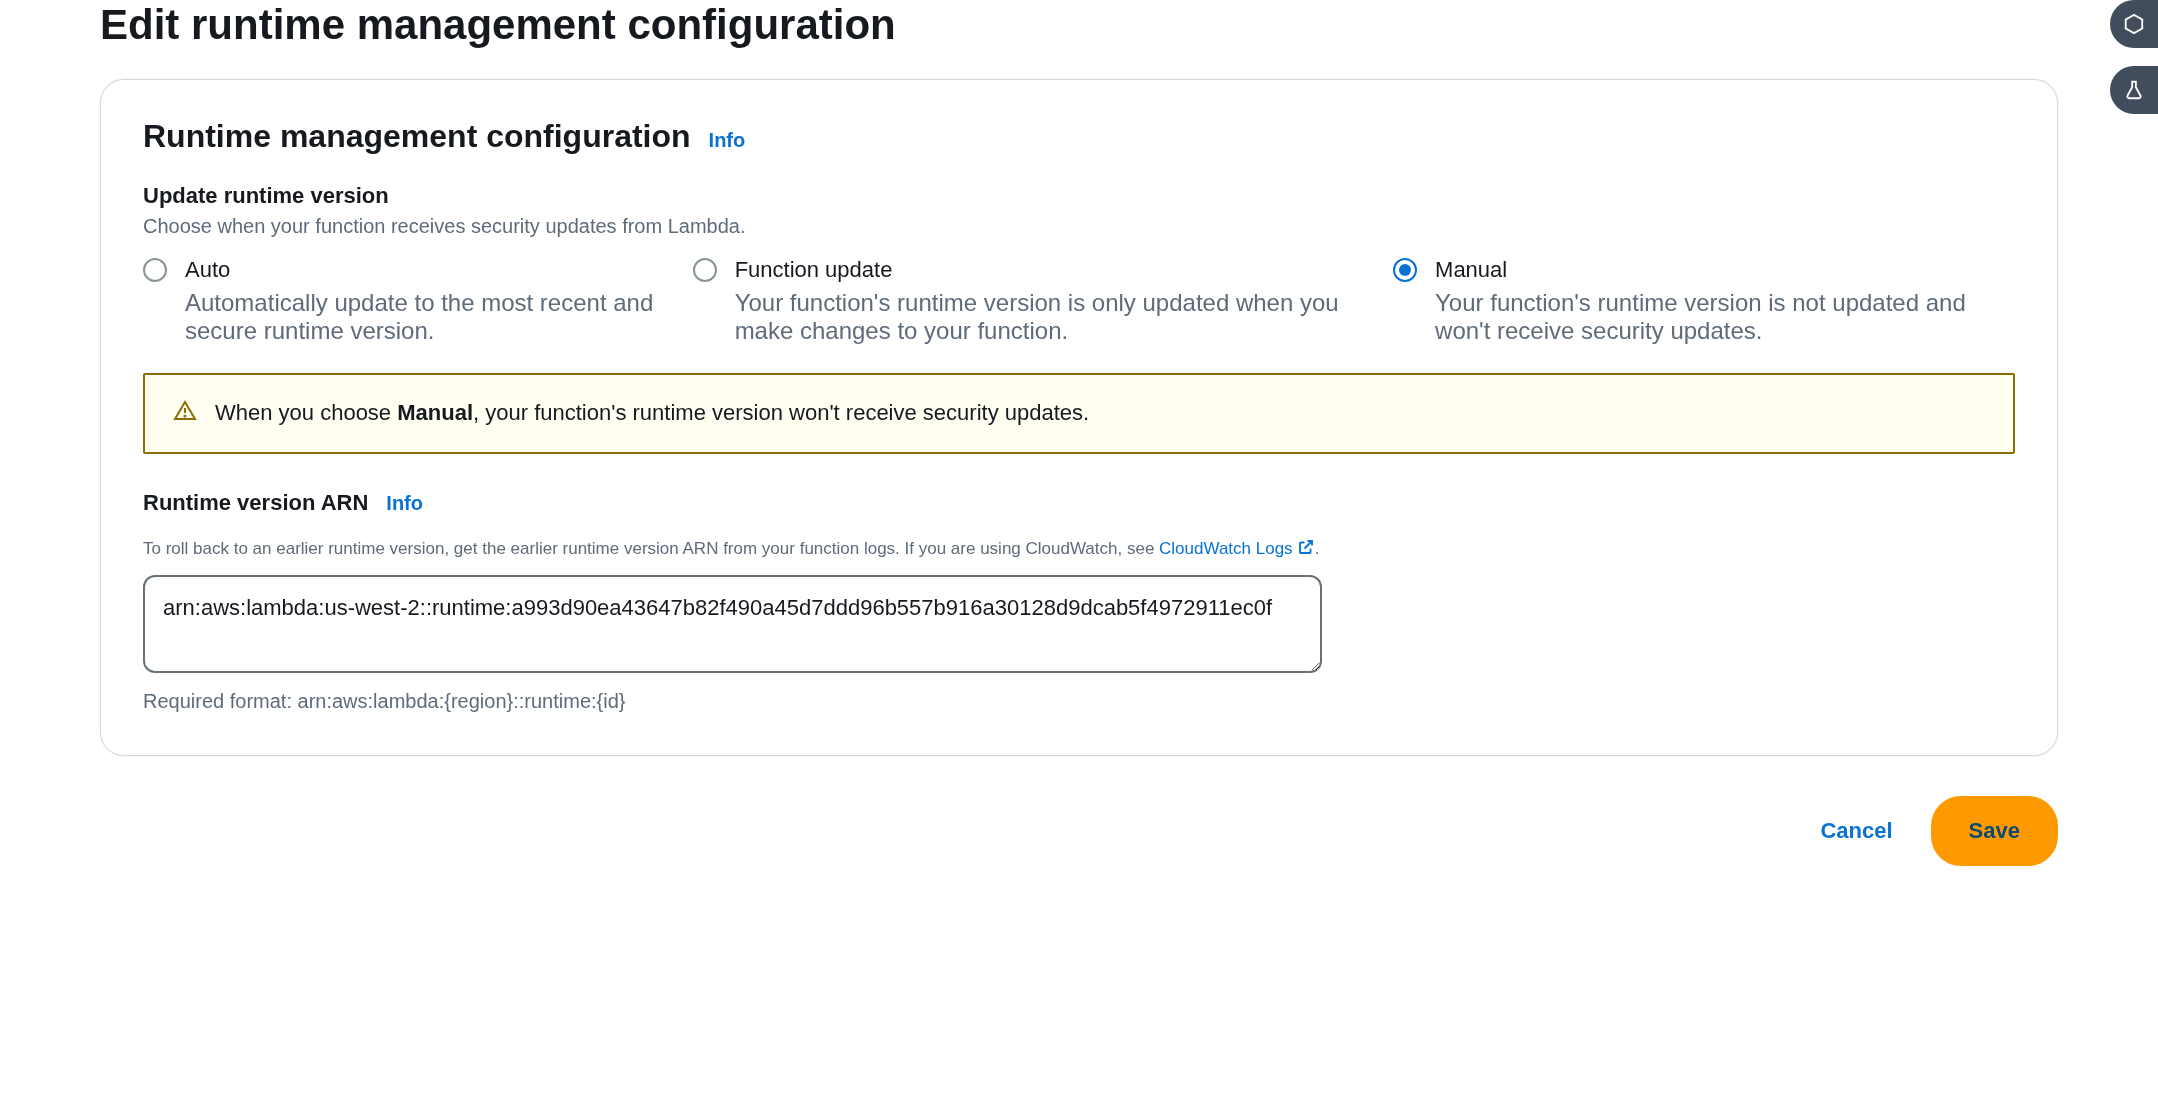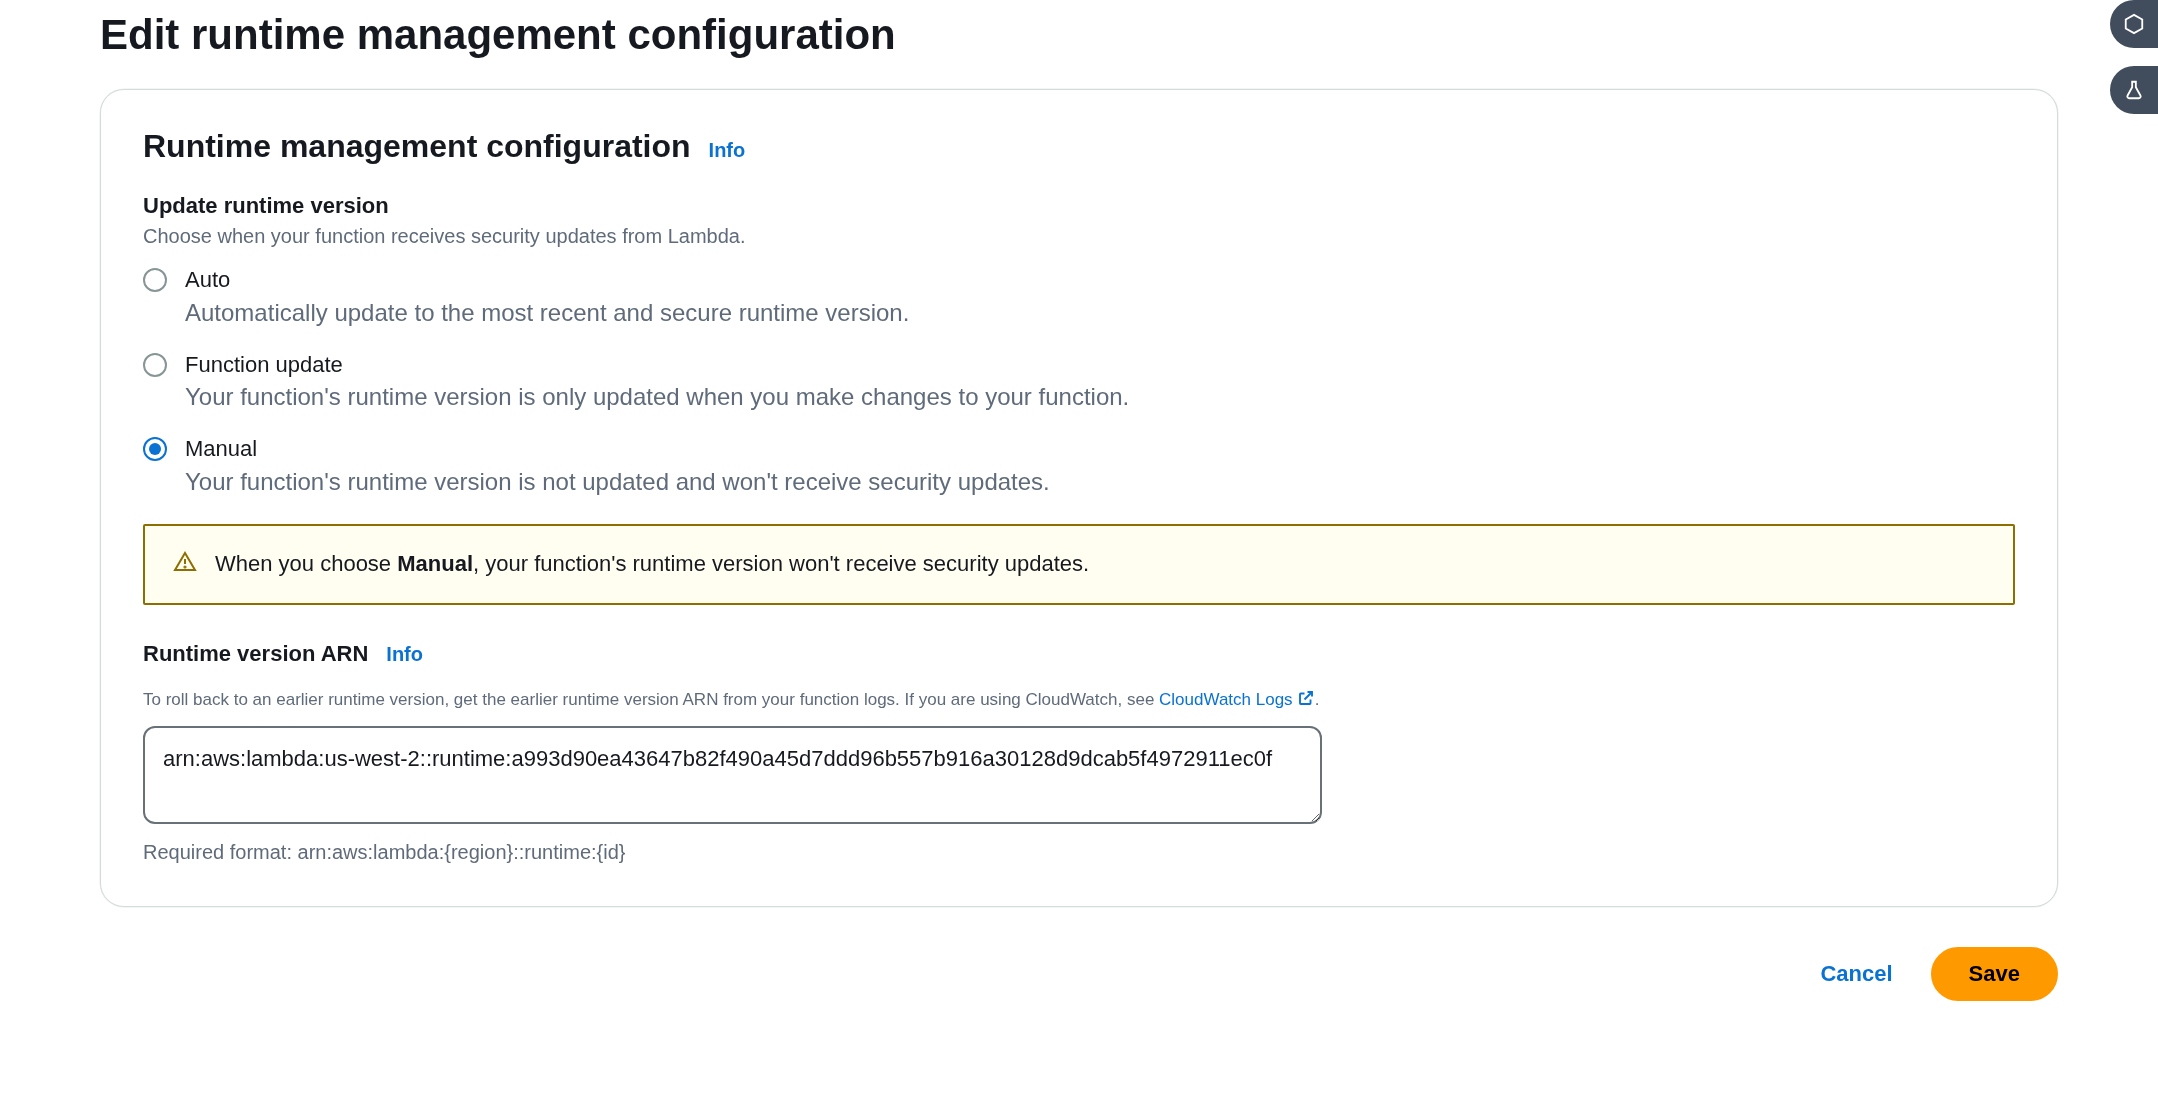--- a/index.html
+++ b/index.html
@@ -17,21 +17,21 @@
     position: relative;
     overflow: hidden;
   }
   .page {
     padding: 0 100px 0 100px;
   }
   h1.page-title {
     font-size: 42px;
     font-weight: 700;
     color: #16191f;
-    margin: 11px 0 30px 0;
+    margin: 1px 0 30px 0;
     padding-top: 0;
   }
   .panel {
     border: 1px solid #d5dbdb;
     border-radius: 24px;
     padding: 38px 42px 42px 42px;
     background: #ffffff;
     box-shadow: 0 0 0 0.5px #eaeded;
   }
   .panel-header {
@@ -57,21 +57,21 @@
     color: #16191f;
     margin-bottom: 6px;
   }
   .section-desc {
     font-size: 20px;
     color: #5f6b7a;
     margin-bottom: 18px;
   }
   .radio-group {
     display: flex;
-    flex-direction: column;
+    flex-direction: row;
     gap: 24px;
     margin-bottom: 28px;
   }
   .radio-item {
     display: flex;
     align-items: flex-start;
     gap: 18px;
     cursor: pointer;
   }
   .radio-circle {
@@ -184,25 +184,25 @@
     border: none;
     color: #0972d3;
     font-size: 22px;
     font-weight: 700;
     cursor: pointer;
     padding: 12px 8px;
   }
   .btn-save {
     background: #ff9900;
     border: 2px solid #ff9900;
-    color: #000000;
-    font-size: 22px;
-    font-weight: 700;
-    cursor: pointer;
-    padding: 12px 36px;
+    color: #0c4a6e;
+    font-size: 22px;
+    font-weight: 700;
+    cursor: pointer;
+    padding: 20px 36px;
     border-radius: 30px;
   }
   .side-widgets {
     position: absolute;
     right: 0;
     top: 0;
     display: flex;
     flex-direction: column;
     gap: 18px;
   }

